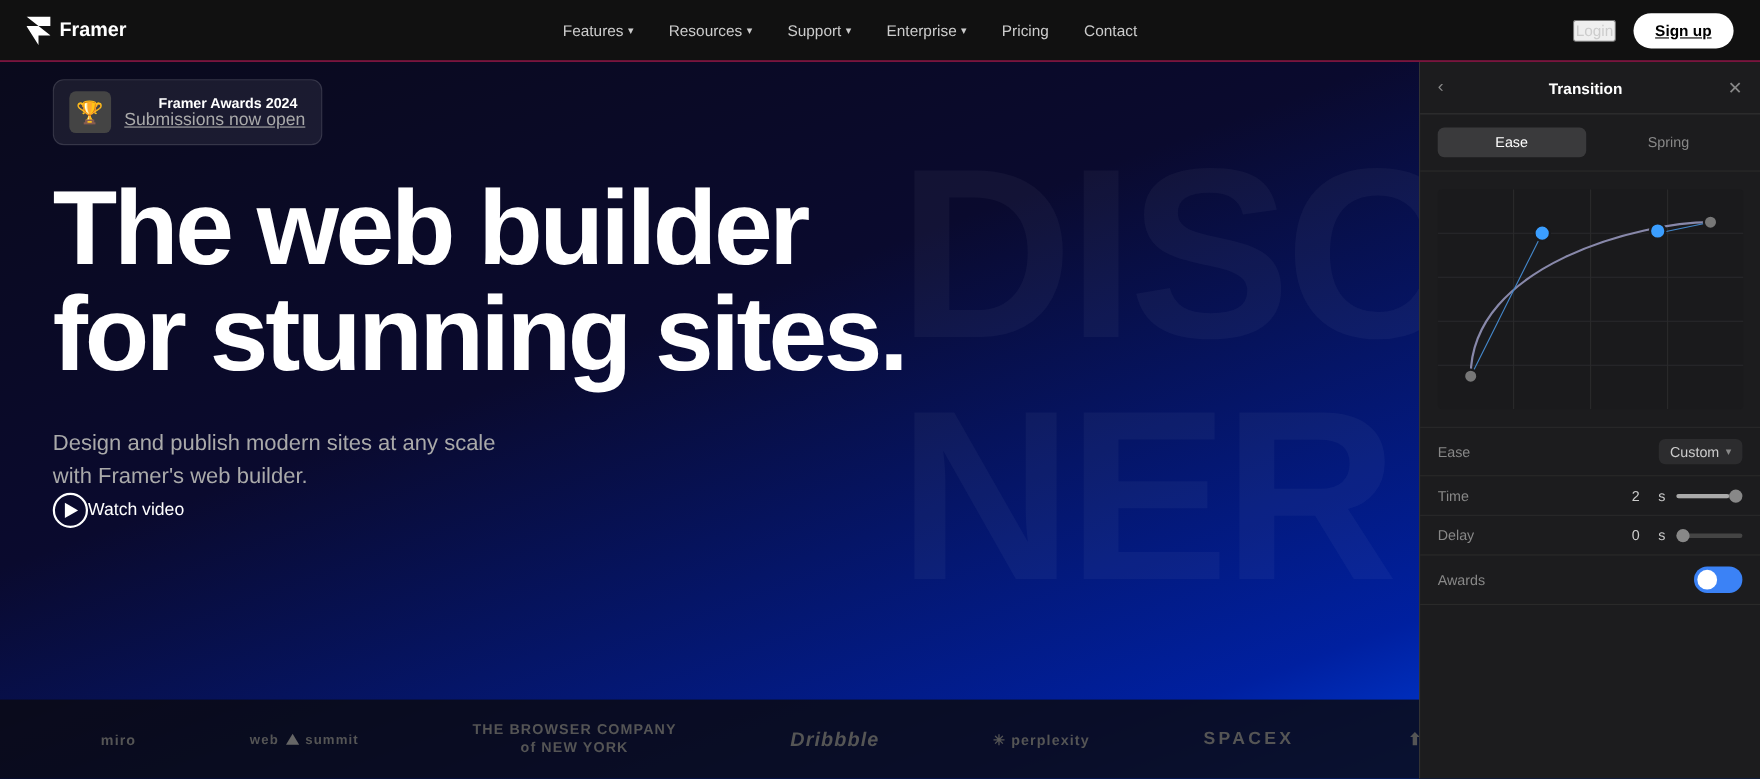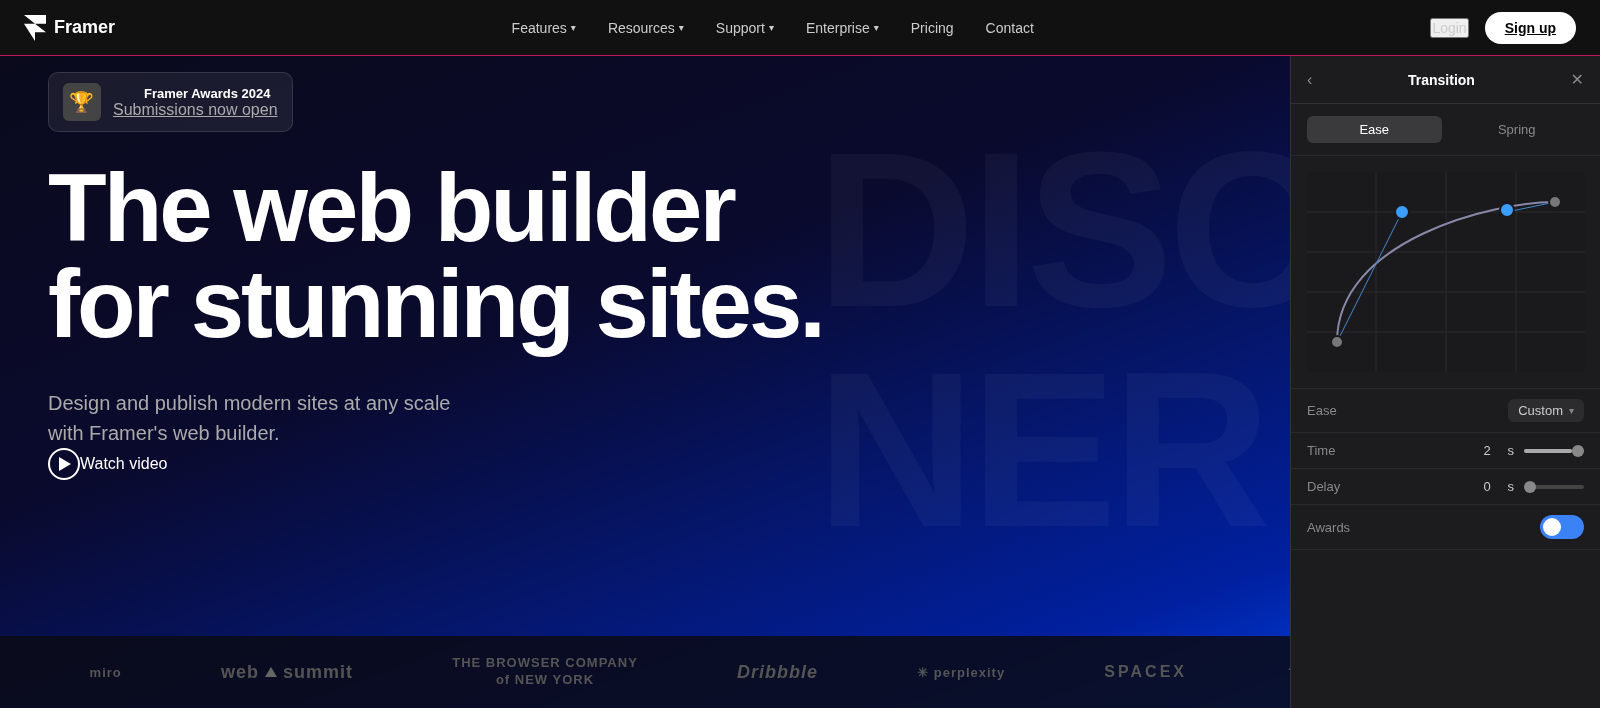--- a/index.html
+++ b/index.html
@@ -89,21 +89,21 @@
       display: flex; align-items: center; justify-content: space-around;
       padding: 0 40px;
     }
     .logo-item { color: #666; font-size: 14px; font-weight: 700; letter-spacing: 1px; display: flex; align-items: center; gap: 6px; }
     .logo-item.spacex { font-size: 16px; letter-spacing: 3px; text-transform: uppercase; color: #555; }
     .logo-item.dribbble { font-style: italic; font-size: 18px; color: #555; }
     .logo-item.scale { font-size: 13px; color: #555; }
     .logo-item.miro { color: #555; font-size: 15px; }
     .logo-item.perplexity { font-size: 13px; color: #555; }
     .logo-item.lark { font-size: 15px; color: #555; }
-    .logo-item.websummit { font-size: 18px; color: #555; text-align: right; }
+    .logo-item.websummit { font-size: 12px; color: #555; text-align: right; }
     .logo-item.browser { font-size: 13px; color: #555; text-align: center; line-height: 1.3; }
 
     
     .transition-panel {
       position: absolute; right: 0; top: 56px; width: 310px; height: 652px;
       background: #1c1c1e; border-left: 1px solid #333;
       display: flex; flex-direction: column;
     }
     .panel-header {
       display: flex; align-items: center; justify-content: space-between;

